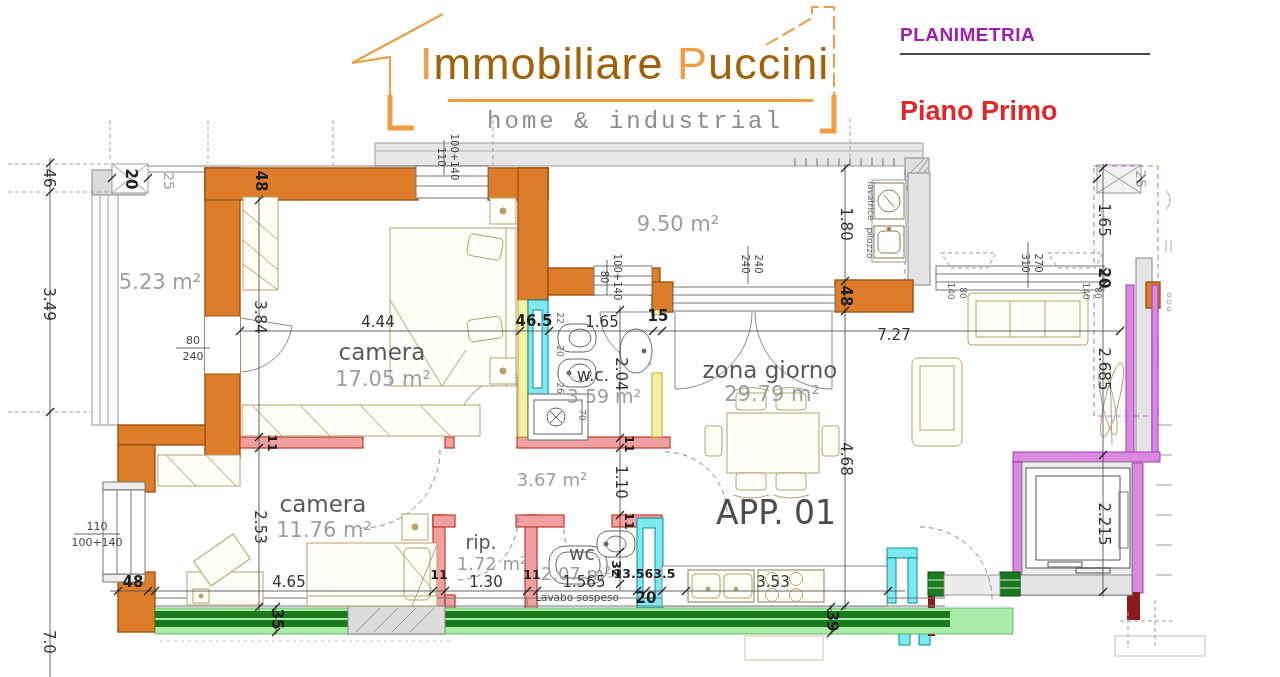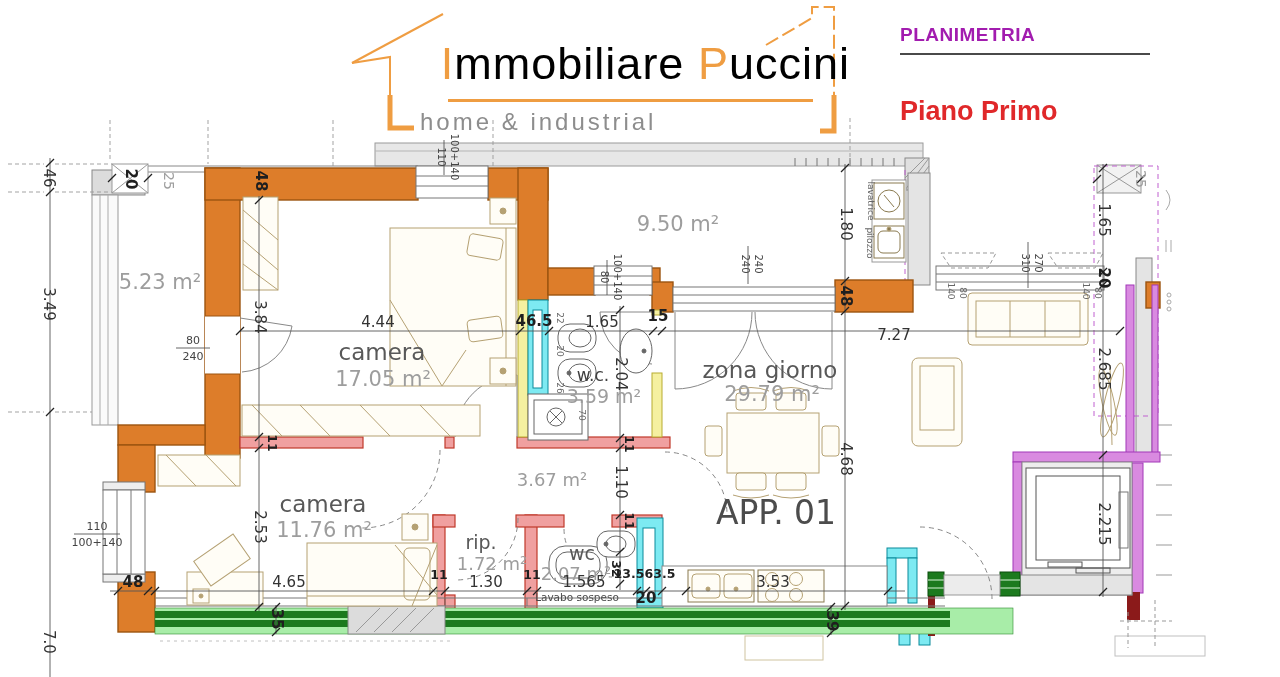--- a/index.html
+++ b/index.html
@@ -14,27 +14,27 @@
   .ra20{font-size:18px;fill:#9d9d9d}
   .app{font-size:33px;fill:#4c4c4c}
   .dim{font-size:15px;fill:#333}
   .dimb{font-size:15px;fill:#1f1f1f;font-weight:bold}
   .dimw{font-size:12.5px;fill:#1f1f1f;font-weight:bold}
   .dims{font-size:9px;fill:#666}
   .dims10{font-size:10px;fill:#444}
   .dims11{font-size:11px;fill:#444}
   .gray14{font-size:14px;fill:#a0a0a0}
   .lav{font-size:10.5px;fill:#4a4a4a}
-  .brand{position:absolute;left:420px;top:38px;width:430px;text-align:right;z-index:2;
-         font-size:45px;color:#000000;letter-spacing:1px;white-space:nowrap;}
+  .brand{position:absolute;left:420px;top:38px;width:430px;text-align:left;z-index:2;
+         font-size:45px;color:#a16207;letter-spacing:1px;white-space:nowrap;}
   .bw{display:inline-block;}
   .bw::first-letter{color:#ef9d42;}
   .brand-line{position:absolute;left:448px;top:99px;width:365px;height:3px;background:#ef9d42;z-index:2;}
-  .tagline{position:absolute;left:420px;top:108px;width:430px;text-align:left;z-index:2;
-           font-size:24px;color:#8d8d8d;letter-spacing:3px;}
+  .tagline{position:absolute;left:420px;top:108px;width:430px;text-align:center;z-index:2;
+           font-size:24px;color:#8d8d8d;letter-spacing:3px;font-family:Liberation Mono, monospace;}
   .panel{position:absolute;left:900px;top:24px;z-index:2;}
   .kicker{font-size: 19px;font-weight:bold;color:#a21caf;letter-spacing:.5px;}
   .rule{width:250px;height:2px;background:#4a4a4a;margin:7px 0 10px 0;}
   .ptitle{font-size:27px;font-weight:bold;color:#e0282a;line-height:1.2;margin-top:40px;}
 </style>
 </head>
 <body>
 
 <div class="stage">
 

